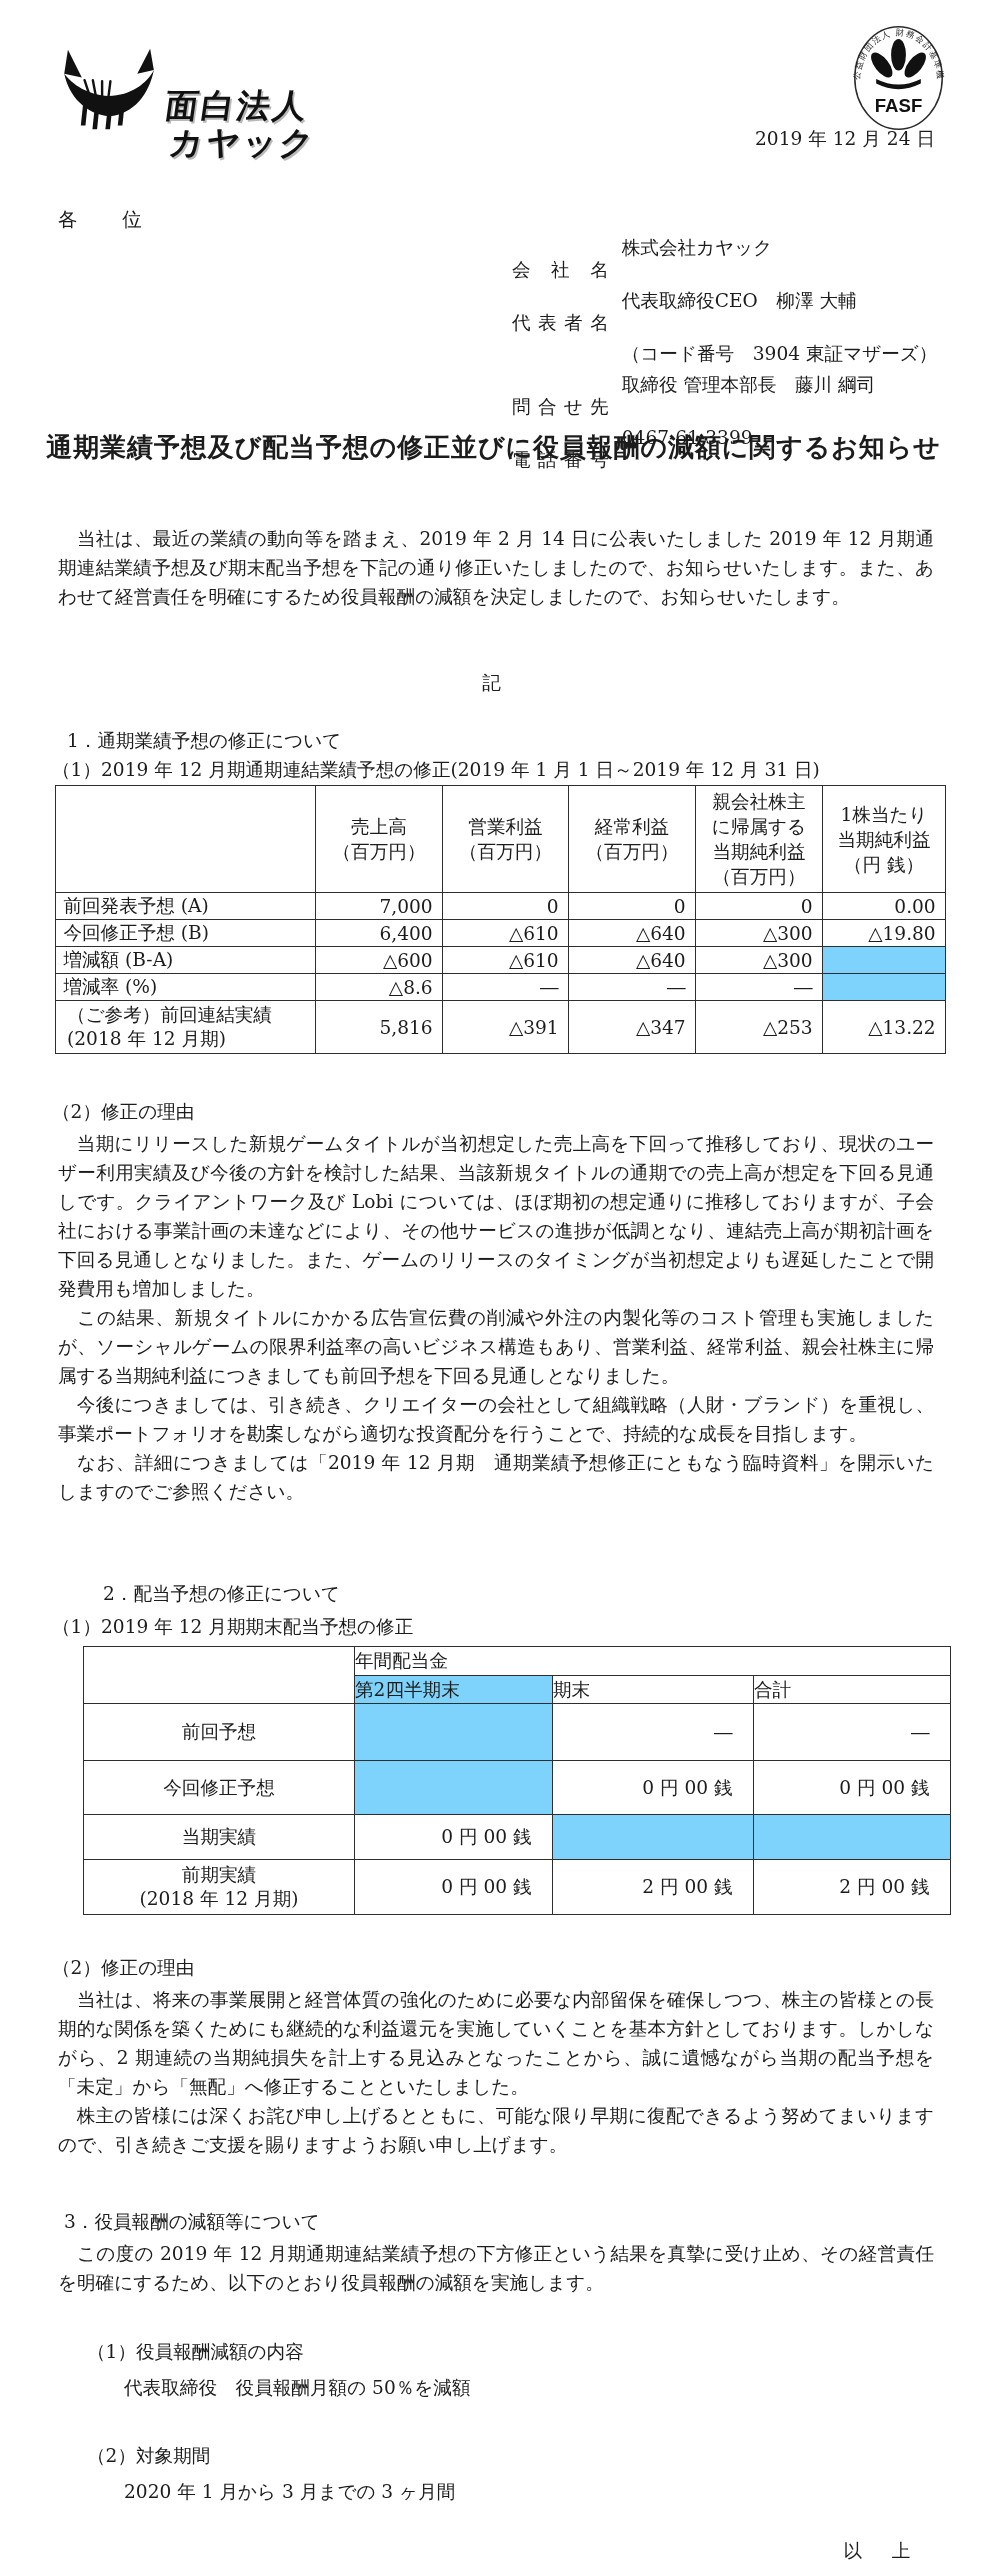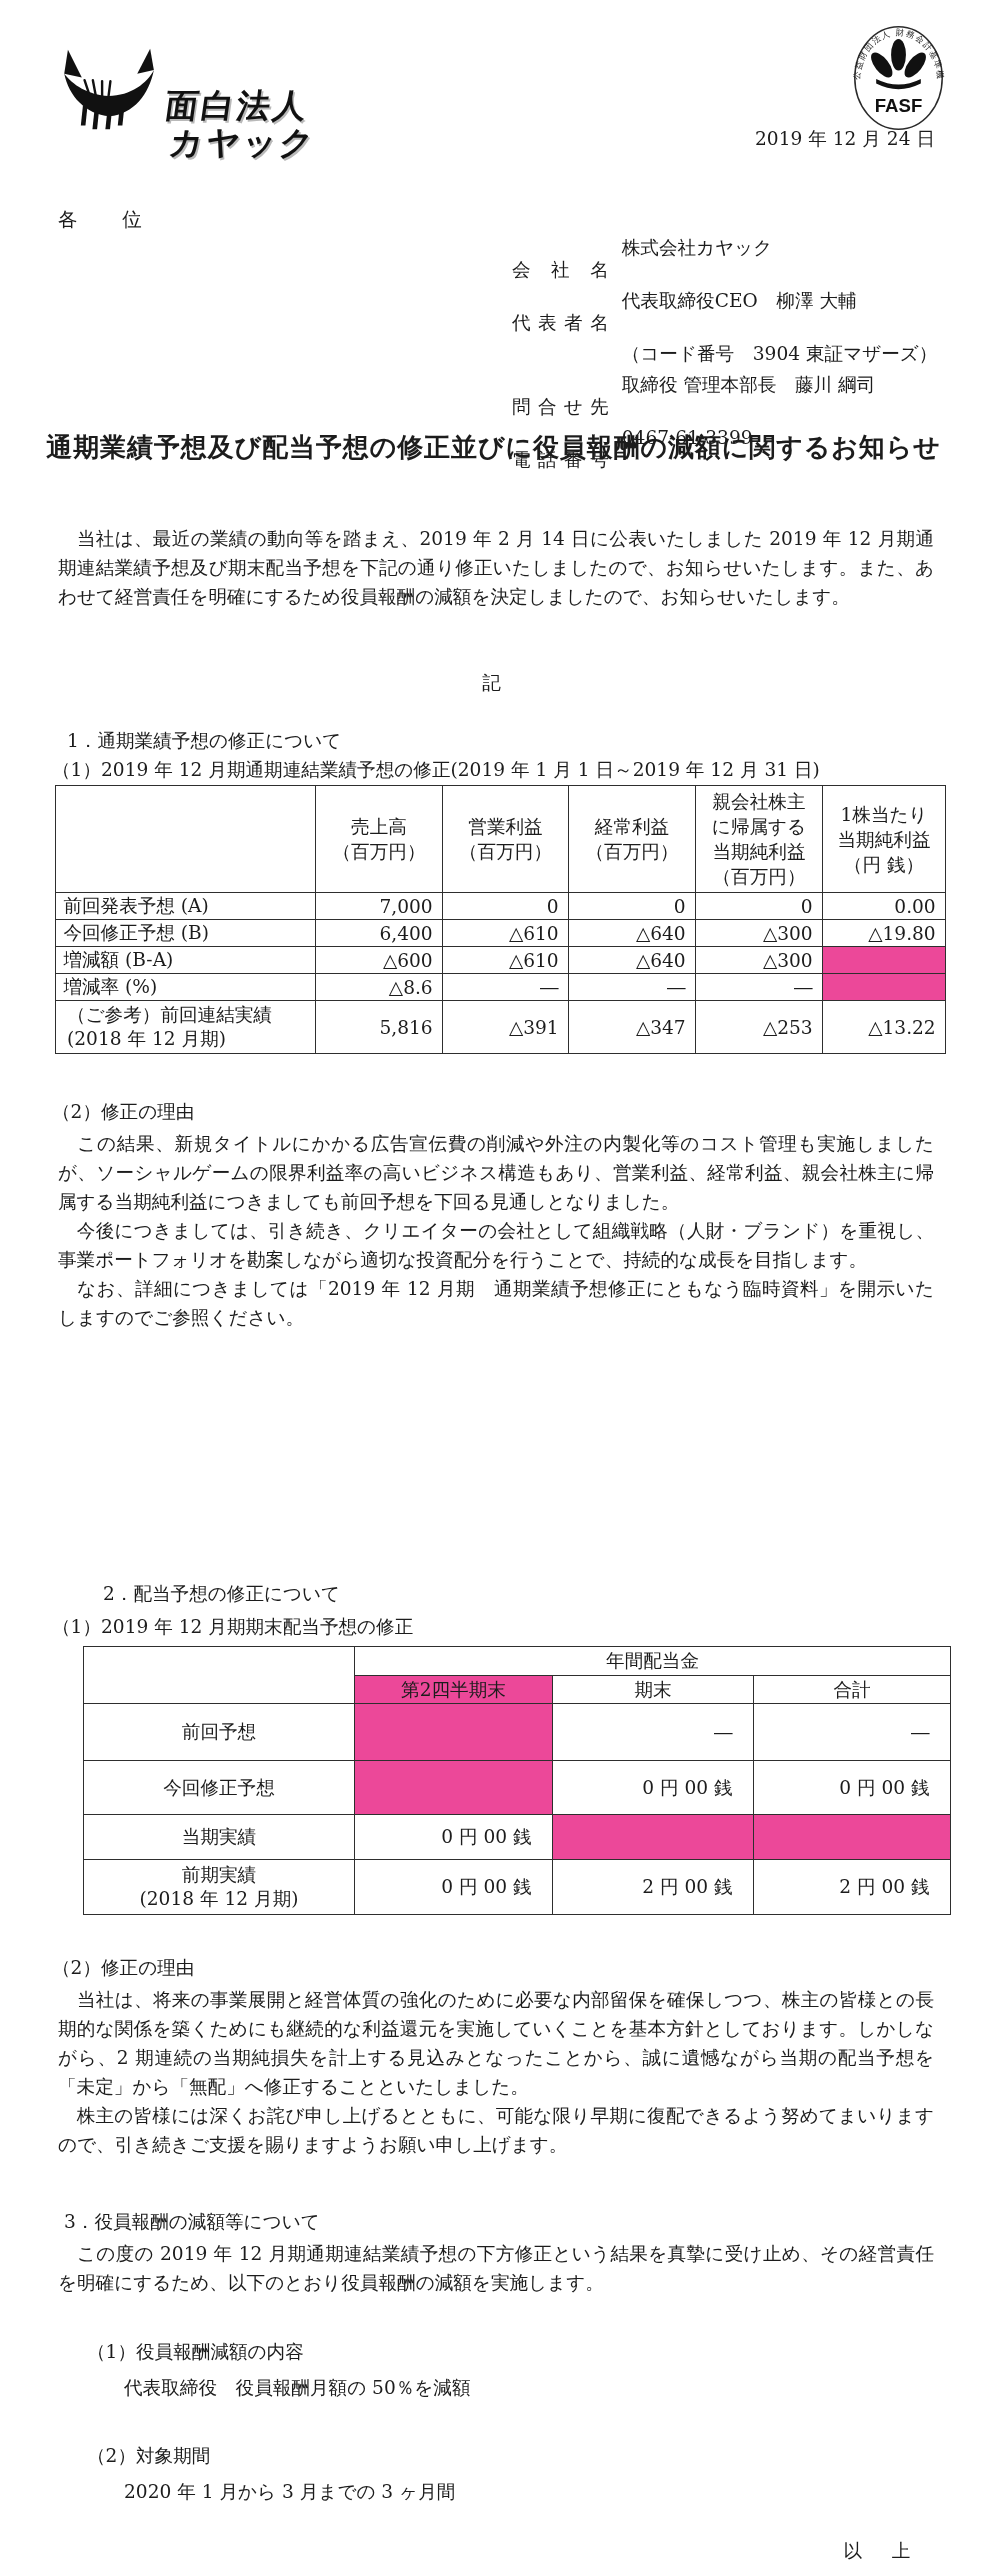--- a/index.html
+++ b/index.html
@@ -62,22 +62,22 @@
   td,th{
     border:0.9px solid #2e2e2e;border-top-width:1.9px;border-bottom-width:1.9px;
     font-weight:normal;padding:0;overflow:hidden;
   }
   .pre{white-space:pre-line;}
   .t1 th{height:106px;text-align:center;vertical-align:middle;line-height:25px;}
   .t1 td{height:26px;vertical-align:middle;}
   .t1 .rowlbl{text-align:left;padding-left:7.4px;}
   .t1 .num{text-align:right;padding-right:9.3px;}
   .t1 .tall{height:52px;line-height:24px;padding-left:11px;}
-  .g{background:#ec4899;}
-  .t2 th{text-align:center;vertical-align:middle;}
+  .g{background:#7dd3fc;}
+  .t2 th{text-align:left;vertical-align:middle;}
   .t2 .gh{height:29px;}
   .t2 .sh{height:28px;}
   .t2 td{vertical-align:middle;}
   .t2 .rowlbl{text-align:center;line-height:24px;}
   .t2 .num{text-align:right;padding-right:20.4px;}
   .r1 td{height:56px;} .r2 td{height:53px;} .r3 td{height:44px;} .r4 td{height:54px;}
 </style>
 </head>
 <body>
 
@@ -223,20 +223,21 @@
     <td class="num">△391</td>
     <td class="num">△347</td>
     <td class="num">△253</td>
     <td class="num">△13.22</td>
   </tr>
 </tbody>
   </table>
 
 <div class="abs h-num s1sub2">（2）修正の理由</div>
 <div class="abs para s1paras">
+  <p>　当期にリリースした新規ゲームタイトルが当初想定した売上高を下回って推移しており、現状のユーザー利用実績及び今後の方針を検討した結果、当該新規タイトルの通期での売上高が想定を下回る見通しです。クライアントワーク及び Lobi については、ほぼ期初の想定通りに推移しておりますが、子会社における事業計画の未達などにより、その他サービスの進捗が低調となり、連結売上高が期初計画を下回る見通しとなりました。また、ゲームのリリースのタイミングが当初想定よりも遅延したことで開発費用も増加しました。</p>
   <p>　この結果、新規タイトルにかかる広告宣伝費の削減や外注の内製化等のコスト管理も実施しましたが、ソーシャルゲームの限界利益率の高いビジネス構造もあり、営業利益、経常利益、親会社株主に帰属する当期純利益につきましても前回予想を下回る見通しとなりました。</p>
   <p>　今後につきましては、引き続き、クリエイターの会社として組織戦略（人財・ブランド）を重視し、事業ポートフォリオを勘案しながら適切な投資配分を行うことで、持続的な成長を目指します。</p>
   <p>　なお、詳細につきましては「2019 年 12 月期　通期業績予想修正にともなう臨時資料」を開示いたしますのでご参照ください。</p>
 </div>
 
 <div class="abs h-num h2">2．配当予想の修正について</div>
 <div class="abs h-num s2sub1">（1）2019 年 12 月期期末配当予想の修正</div>
 
 <table class="abs t2">
   <colgroup>

